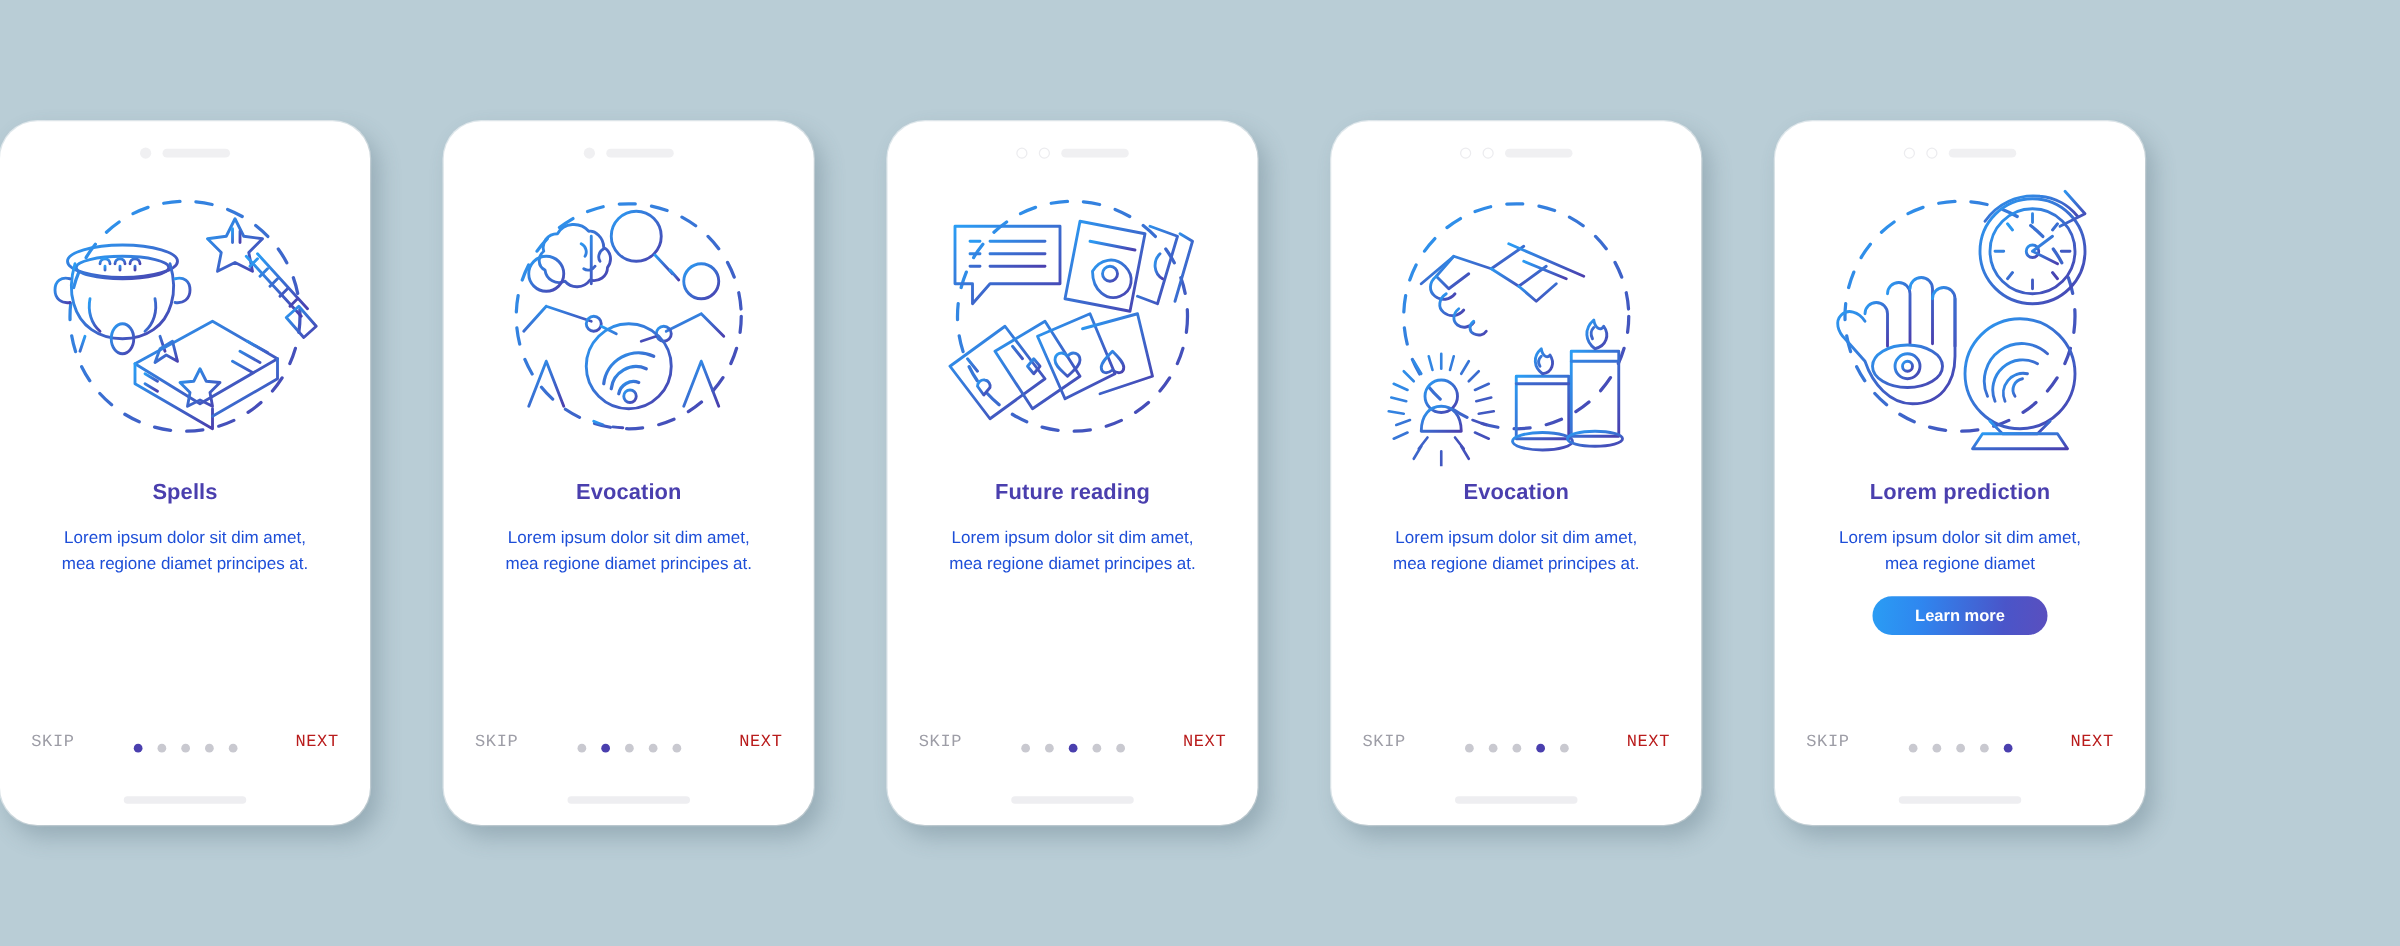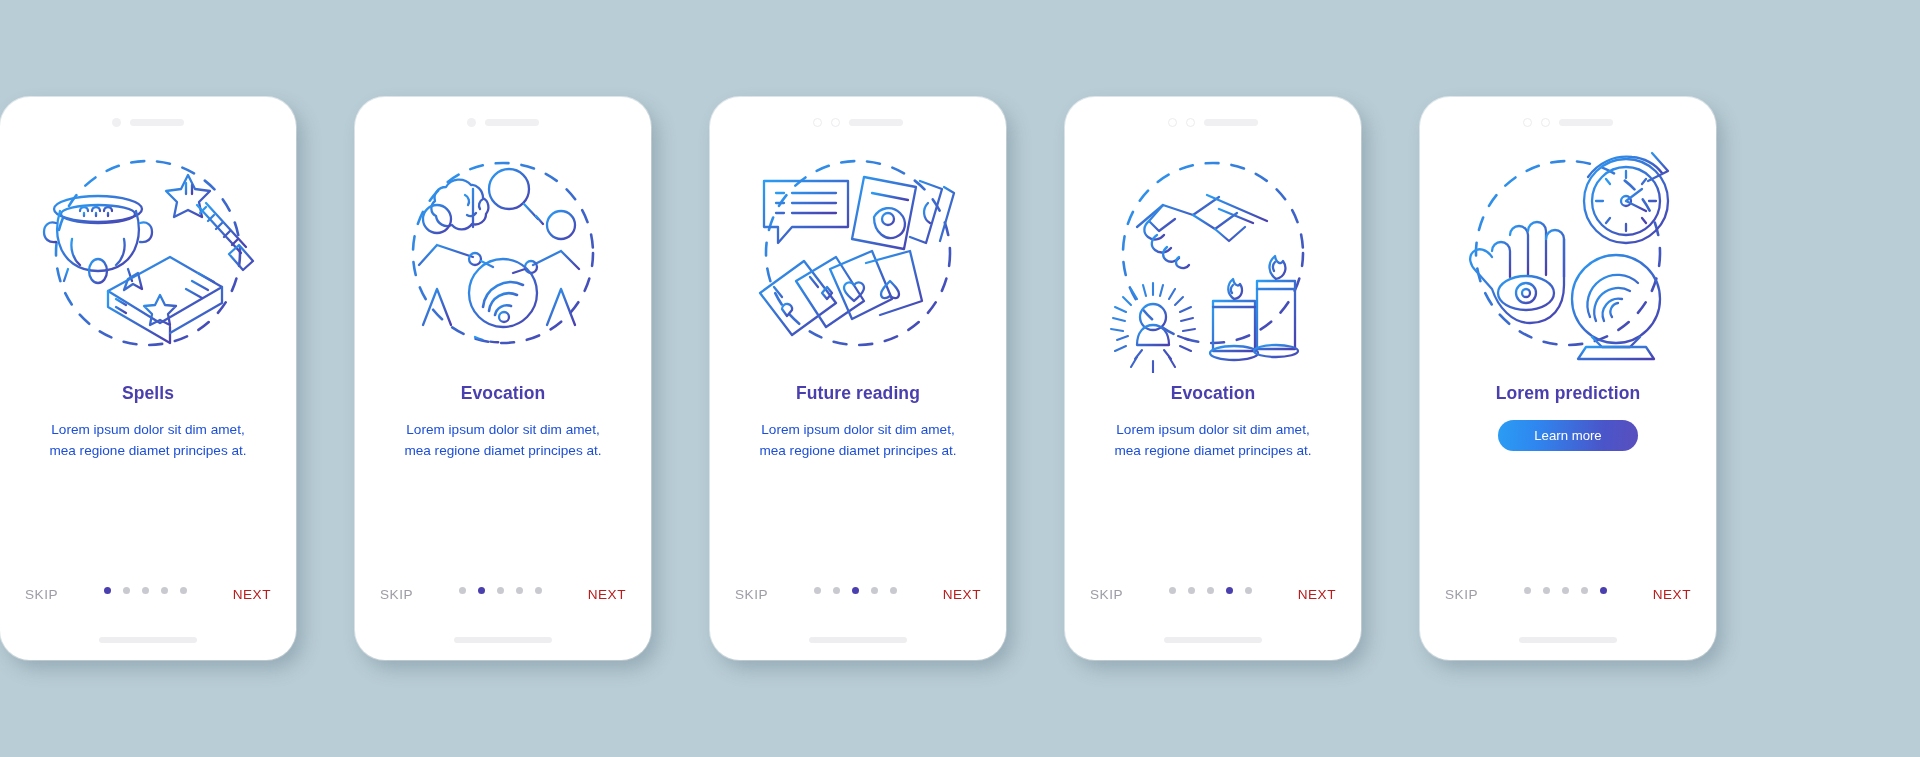--- a/index.html
+++ b/index.html
@@ -92,36 +92,37 @@
     text-align: center;
   }
   .learn-more {
     margin-top: 16px;
     width: 140px;
     height: 31px;
     border-radius: 16px;
     background: linear-gradient(95deg, #2a9df4 0%, #2f86ef 28%, #4a55c9 75%, #5a4fbe 100%);
     color: #ffffff;
     font-size: 13.2px;
-    font-weight: normal;
+    font-weight: bold;
     display: flex;
     align-items: center;
     justify-content: center;
     border: none;
     cursor: pointer;
   }
   
   .nav-row {
     position: absolute;
     bottom: 58px;
     left: 0; right: 0;
     display: flex;
-    align-items: flex-start;
+    align-items: flex-end;
     justify-content: space-between;
     padding: 0 25px;
+    font-family: Liberation Mono, monospace;
   }
   .skip, .next {
     font-size: 13.6px;
     letter-spacing: .5px;
   }
   .skip { color: #9d9da6; cursor: pointer; }
   .next { color: #b91c1c; cursor: pointer; }
   .dots { display: flex; gap: 12px; align-items: center; }
   .dot {
     width: 7px; height: 7px;
@@ -431,20 +432,21 @@
           <path d="M156 180a24 24 0 0134-30"></path>
           <path d="M164 180a16 16 0 0118-22"></path>
           <path d="M172 176a9 9 0 016-14"></path>
           <path d="M152 196l10 10h28l10-10"></path>
           <path d="M146 206h60l8 12h-76z"></path>
           <path d="M158 212h18M184 212h14"></path>
         </g>
       </svg>
     </div>
     <div class="title">Lorem prediction</div>
+    <div class="desc">Lorem ipsum dolor sit dim amet, mea regione diamet</div>
     <button class="learn-more">Learn more</button>
     <div class="nav-row">
       <span class="skip">SKIP</span>
       <span class="dots">
         <span class="dot"></span>
         <span class="dot"></span>
         <span class="dot"></span>
         <span class="dot"></span>
         <span class="dot active"></span>
       </span>

